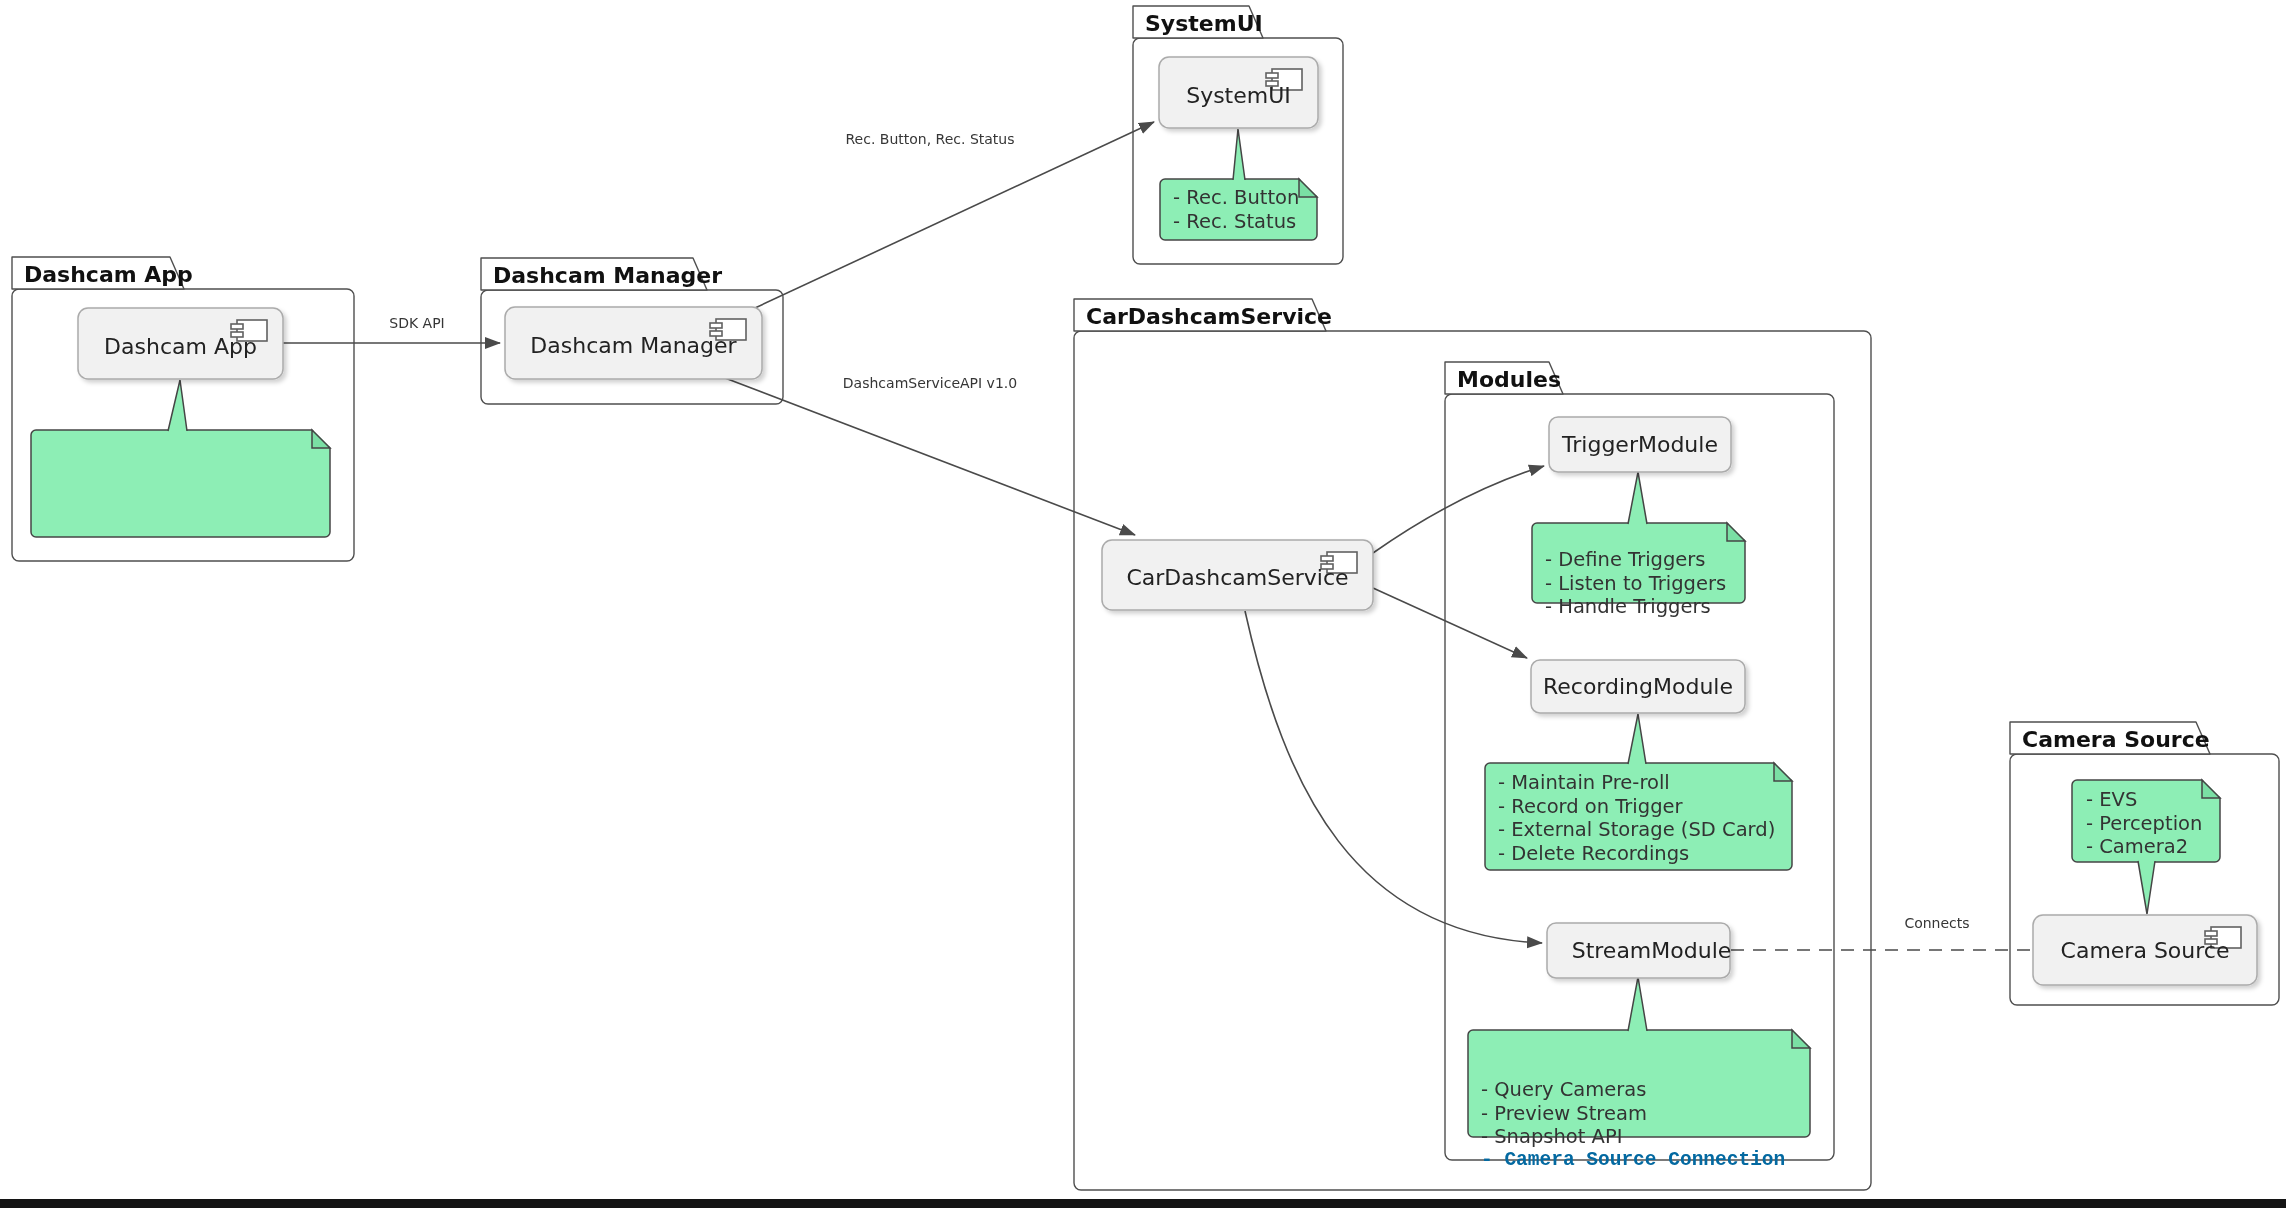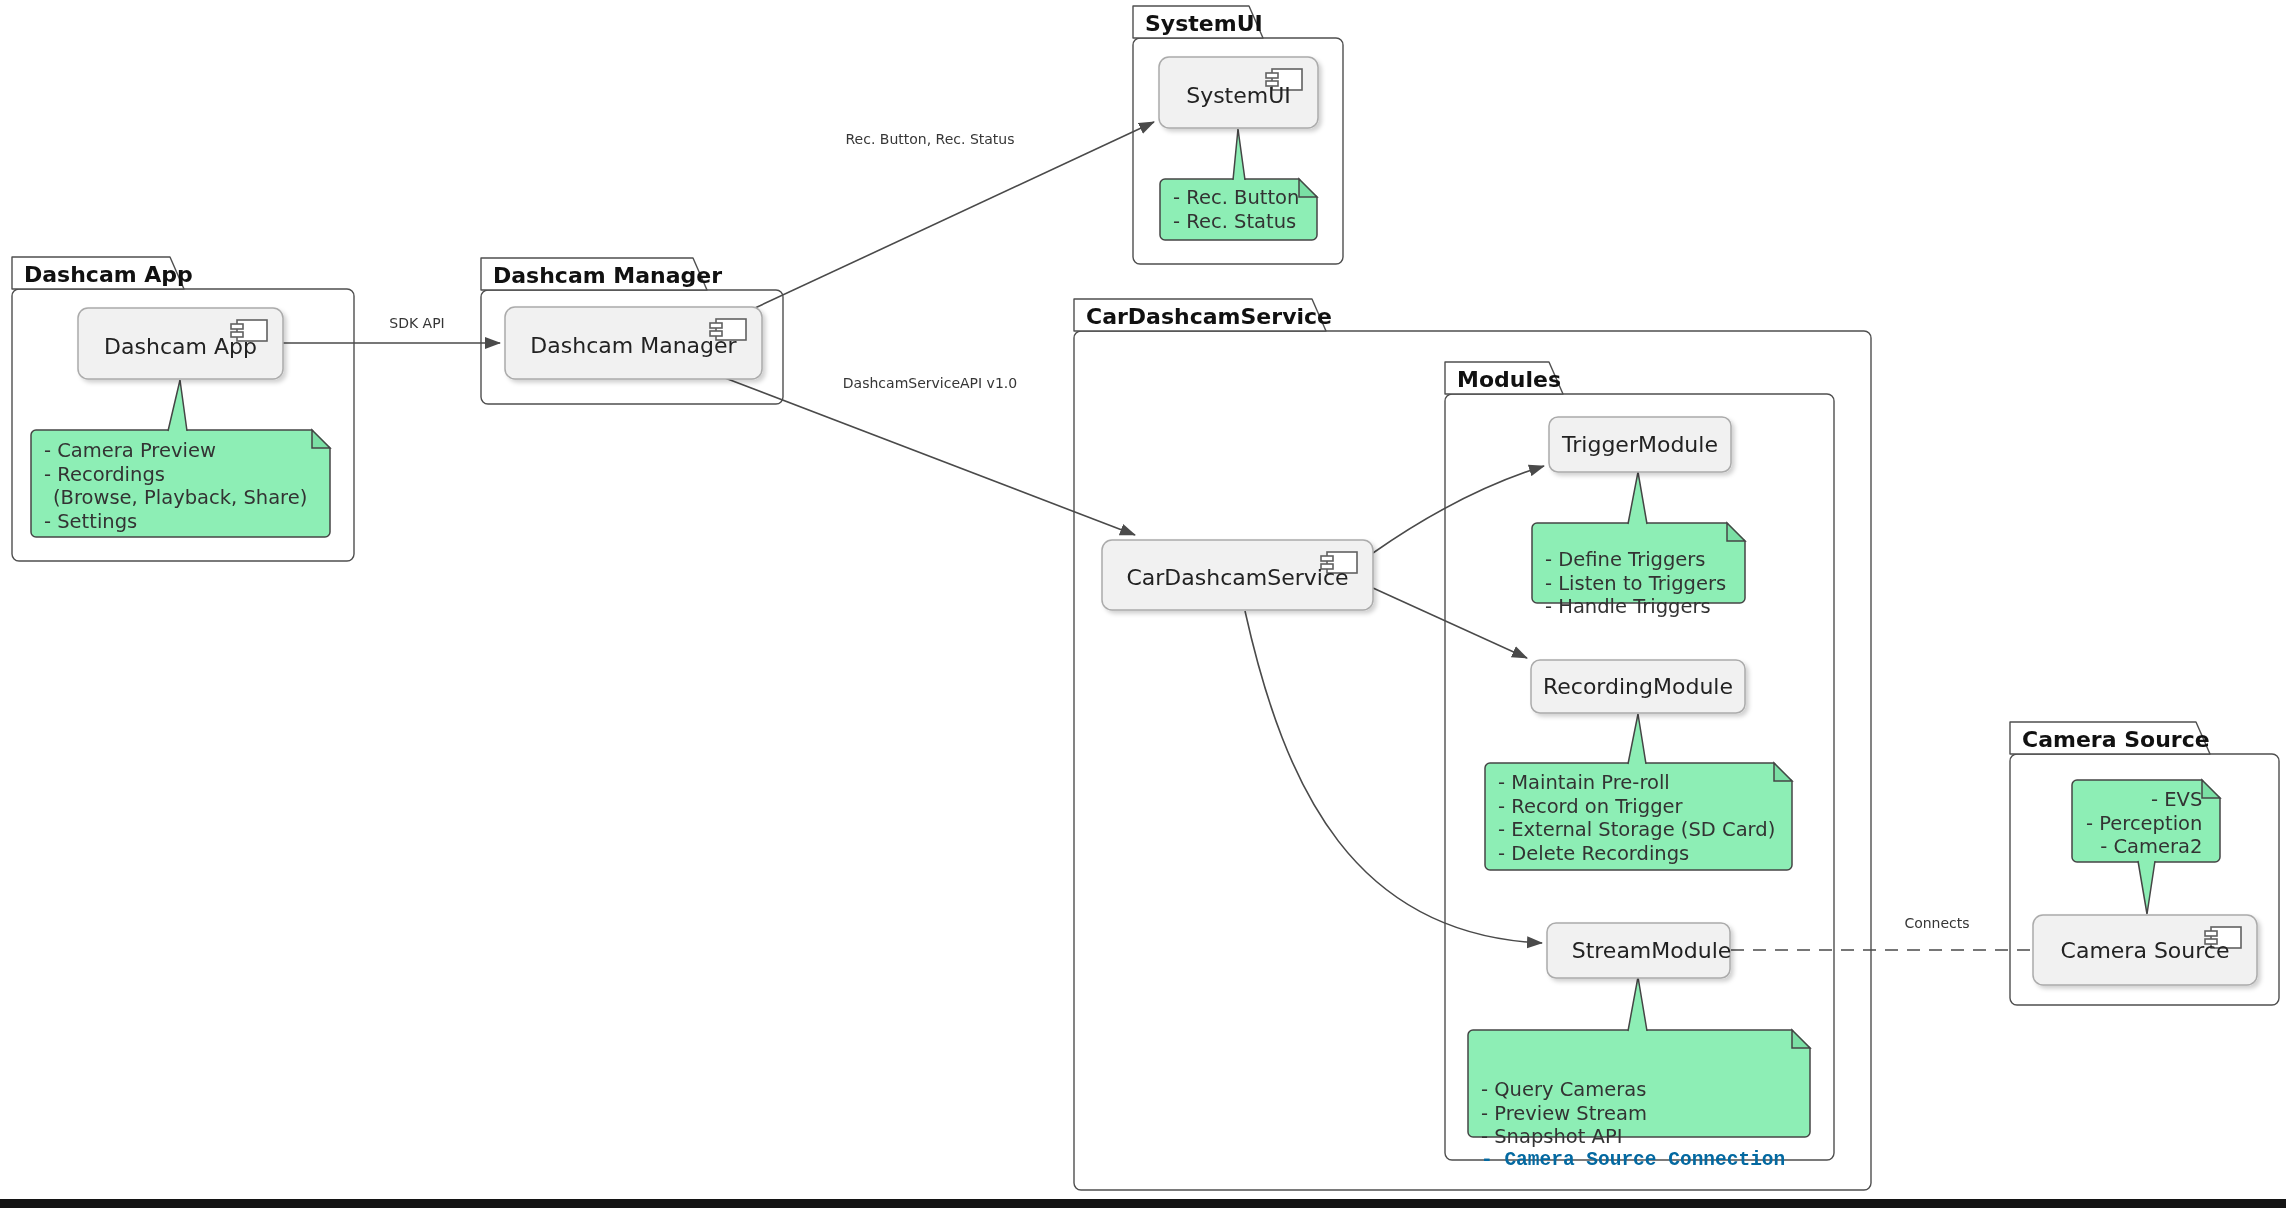--- a/index.html
+++ b/index.html
@@ -175,26 +175,20 @@
 
   <div class="abs comp-label" style="left:78px;  top:313px; width:205px; height:66px;">Dashcam App</div>
   <div class="abs comp-label" style="left:505px; top:312px; width:257px; height:67px;">Dashcam Manager</div>
   <div class="abs comp-label" style="left:1159px;top:62px;  width:159px; height:66px;">SystemUI</div>
   <div class="abs comp-label" style="left:1102px;top:545px; width:271px; height:65px;">CarDashcamService</div>
   <div class="abs comp-label" style="left:1549px;top:417px; width:182px; height:55px;">TriggerModule</div>
   <div class="abs comp-label" style="left:1531px;top:660px; width:214px; height:53px;">RecordingModule</div>
   <div class="abs comp-label" style="left:1547px;top:923px; width:209px; height:55px;">StreamModule</div>
   <div class="abs comp-label" style="left:2033px;top:918px; width:224px; height:65px;">Camera Source</div>
 
-  <div class="abs note-text" style="left:44px; top:439px;">
-    <div class="note-line">- Camera Preview</div>
-    <div class="note-line">- Recordings</div>
-    <div class="note-line indent">(Browse, Playback, Share)</div>
-    <div class="note-line">- Settings</div>
-  </div>
   <div class="abs note-text" style="left:1173px; top:186px;">
     <div class="note-line">- Rec. Button</div>
     <div class="note-line">- Rec. Status</div>
   </div>
   <div class="abs note-text" style="left:1545px; top:548px;">
     <div class="note-line">- Define Triggers</div>
     <div class="note-line">- Listen to Triggers</div>
     <div class="note-line">- Handle Triggers</div>
   </div>
   <div class="abs note-text" style="left:1498px; top:771px;">
@@ -202,21 +196,21 @@
     <div class="note-line">- Record on Trigger</div>
     <div class="note-line">- External Storage (SD Card)</div>
     <div class="note-line">- Delete Recordings</div>
   </div>
   <div class="abs note-text" style="left:1481px; top:1038px;margin-top:40px;">
     <div class="note-line">- Query Cameras</div>
     <div class="note-line">- Preview Stream</div>
     <div class="note-line">- Snapshot API</div>
     <div class="note-line bold">- Camera Source Connection</div>
   </div>
-  <div class="abs note-text" style="left:2086px; top:788px;text-align:right;">
+  <div class="abs note-text" style="left:2086px; top:788px;">
     <div class="note-line">- EVS</div>
     <div class="note-line">- Perception</div>
     <div class="note-line">- Camera2</div>
   </div>
 
   <div class="abs edge-label" style="left:357px;  top:315px; width:120px;">SDK API</div>
   <div class="abs edge-label" style="left:800px;  top:131px; width:260px;">Rec. Button, Rec. Status</div>
   <div class="abs edge-label" style="left:800px;  top:375px; width:260px;">DashcamServiceAPI v1.0</div>
   <div class="abs edge-label" style="left:1882px; top:915px; width:110px;">Connects</div>
 

